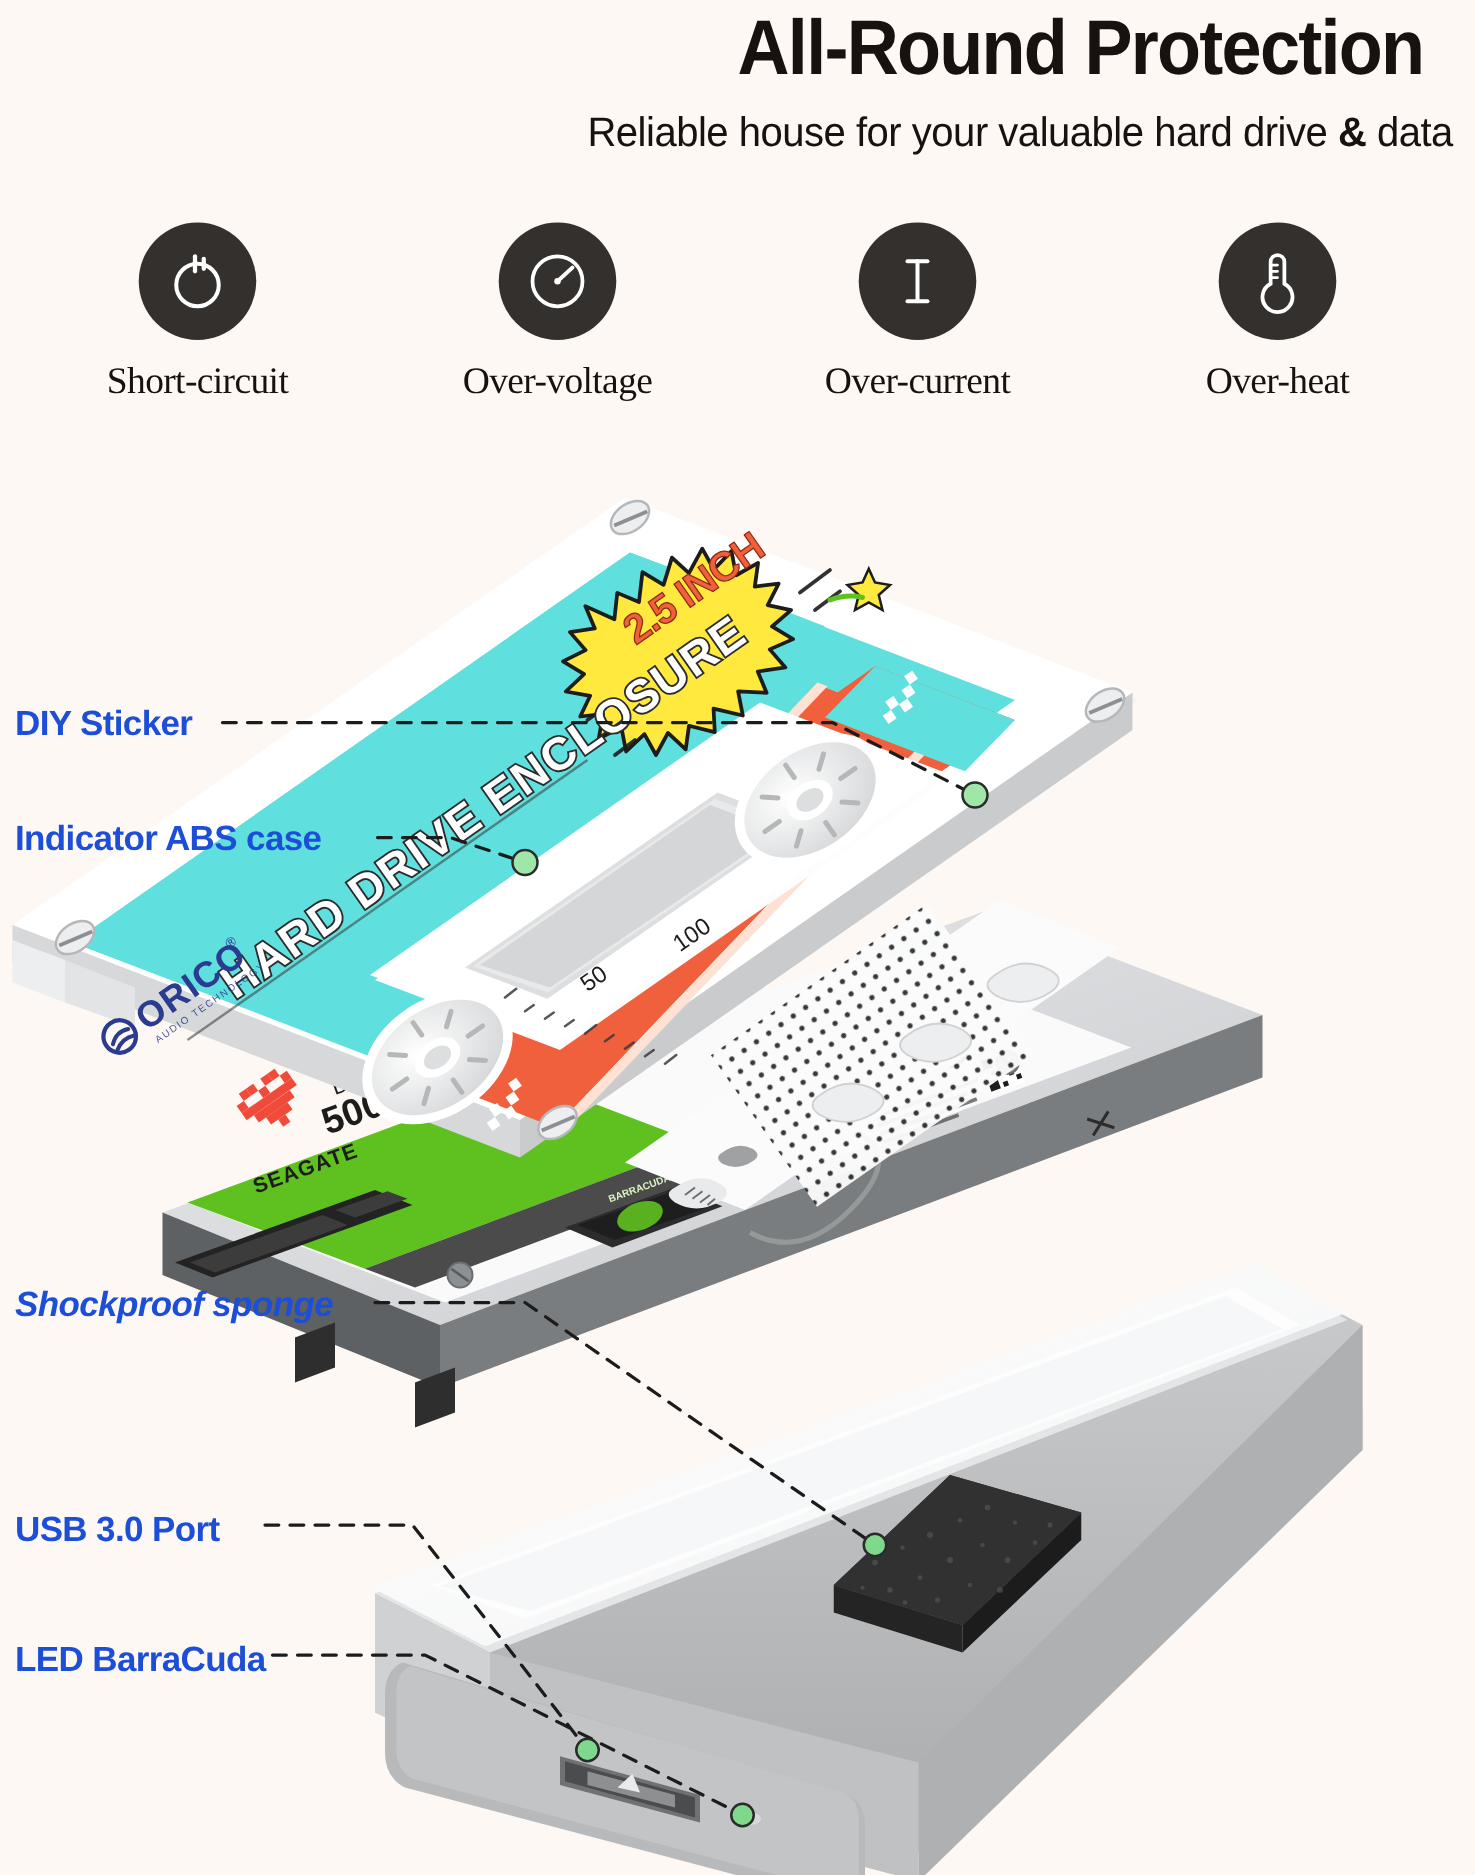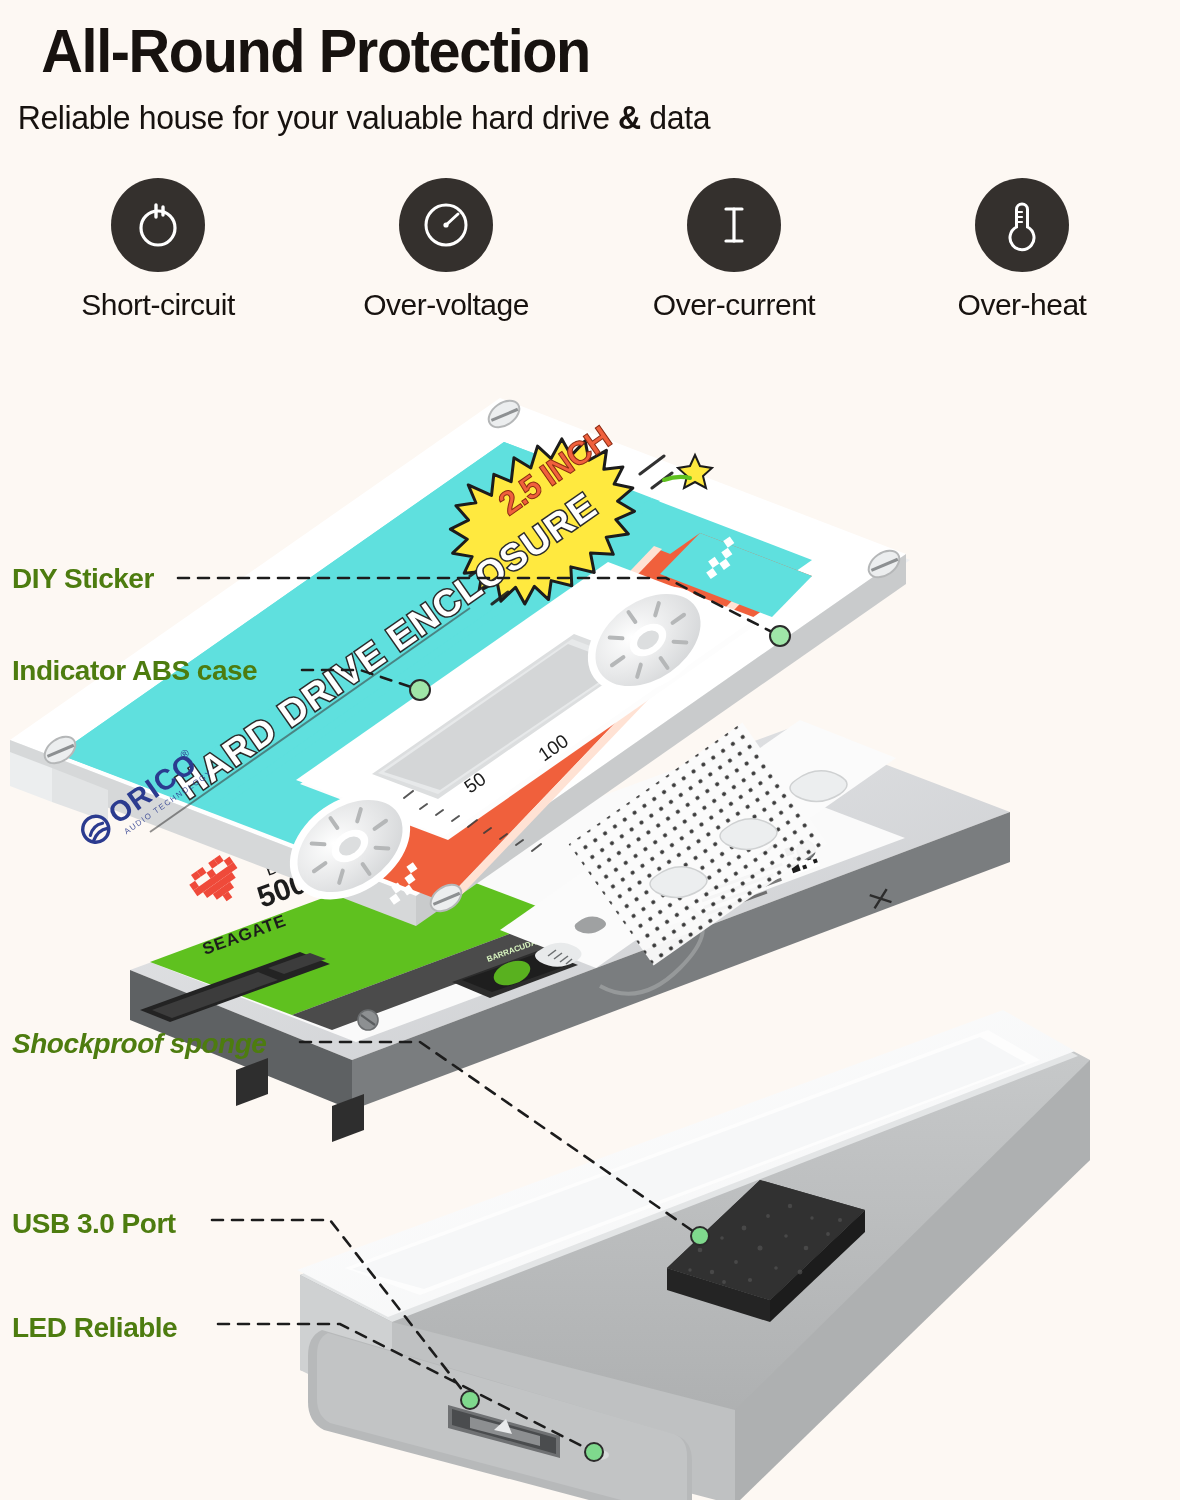--- a/index.html
+++ b/index.html
@@ -11,22 +11,22 @@
     height: 1500px;
     background: #fdf8f3;
     font-family: "Liberation Sans", sans-serif;
     overflow: hidden;
     position: relative;
   }
 
   
   .header {
     position: absolute;
-    top: 12px; left: 0; right: 0;
-    text-align: left;
+    top: 0; left: 0; right: 0;
+    text-align: right;
     padding-top: 6px;
   }
   .title {
     font-size: 62px;
     font-weight: 700;
     color: #17120f;
     letter-spacing: -1.5px;
     line-height: 1.05;
     margin: 0;
     font-stretch: condensed;
@@ -44,20 +44,21 @@
 
   
   .features {
     position: absolute;
     top: 178px;
     left: 58px;
     right: 58px;
     display: flex;
     justify-content: space-between;
     align-items: flex-start;
+    font-family: Liberation Serif, serif;
   }
   .feature {
     display: flex;
     flex-direction: column;
     align-items: center;
     width: 200px;
   }
   .feat-circle {
     width: 94px;
     height: 94px;
@@ -84,21 +85,21 @@
     width: 1180px;
     height: 1130px;
   }
   .stage svg { display: block; }
 
   
   .callout {
     position: absolute;
     font-size: 28px;
     font-weight: 700;
-    color: #4d7c0f;
+    color: #1d4ed8;
     letter-spacing: -0.5px;
     white-space: nowrap;
     text-align: center;
   }
   #lbl-diy      { left: 12px;  top: 563px; }
   #lbl-abs      { left: 12px;  top: 655px; }
   #lbl-sponge   { left: 12px;  top: 1028px; font-style: italic; }
   #lbl-usb      { left: 12px;  top: 1208px; }
   #lbl-led      { left: 12px;  top: 1312px; }
 </style>
@@ -544,13 +545,13 @@
     <circle cx="594" cy="1082" r="9" fill="#7fd98d" stroke="#2b2b2b" stroke-width="2"></circle>
   </g>
 
 </svg>
 </div>
 
 <div class="callout" id="lbl-diy">DIY Sticker</div>
 <div class="callout" id="lbl-abs">Indicator ABS case</div>
 <div class="callout" id="lbl-sponge">Shockproof sponge</div>
 <div class="callout" id="lbl-usb">USB 3.0 Port</div>
-<div class="callout" id="lbl-led">LED Reliable</div>
+<div class="callout" id="lbl-led">LED BarraCuda</div>
 
 </body></html>

